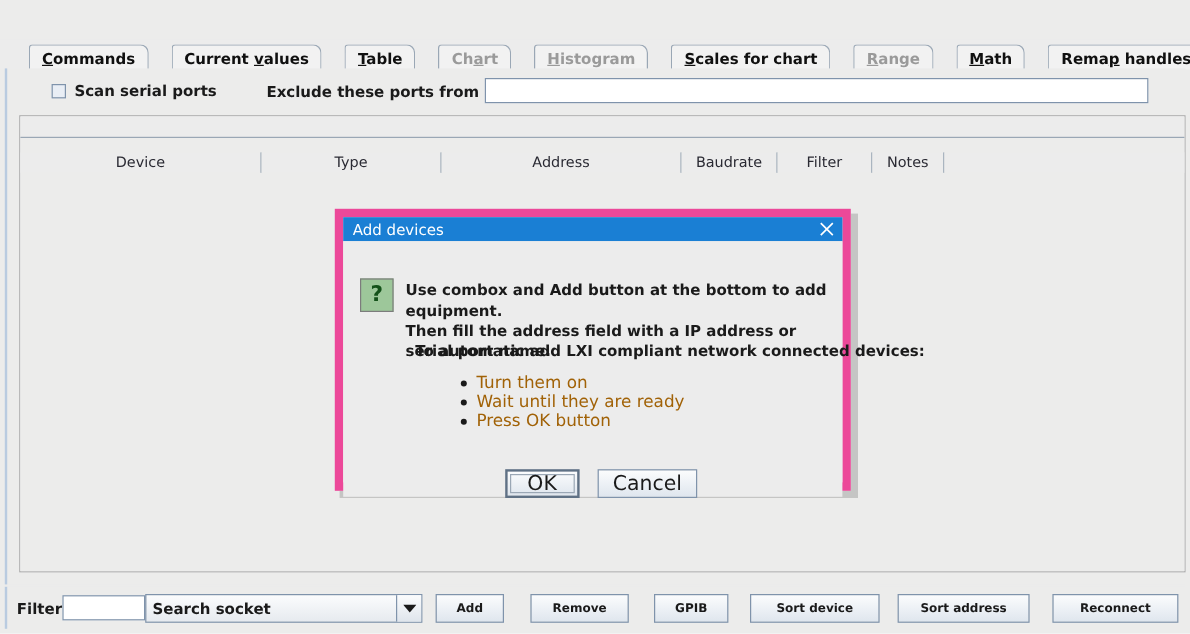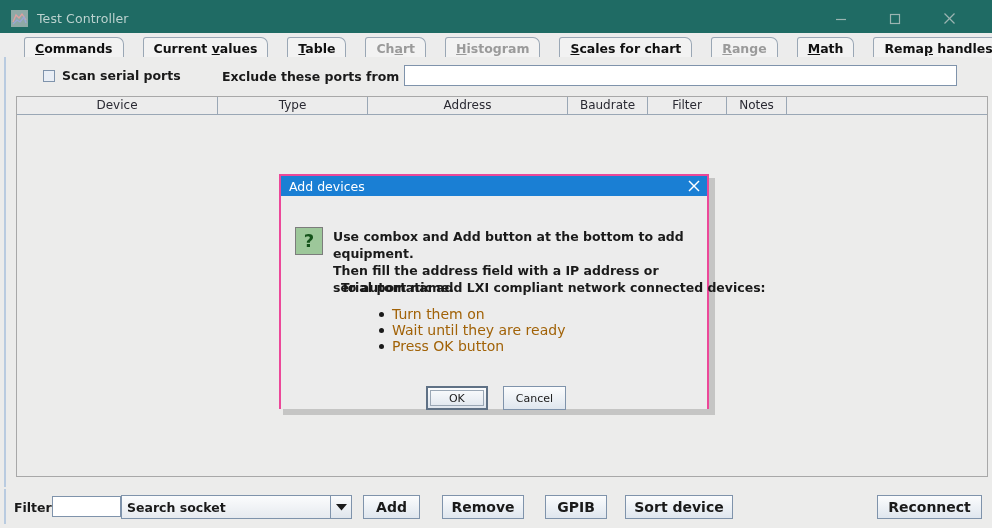--- a/index.html
+++ b/index.html
@@ -184,20 +184,21 @@
     height: 17px;
     line-height: 17px;
     text-align: center;
     font-size: 12px;
     color: #2a2a33;
     background: #ececec;
     border-right: 1px solid #9aa7b5;
     box-sizing: border-box;
     overflow: hidden;
     white-space: nowrap;
+    margin-top: 30px;
   }
   .th:last-child { border-right: none; }
   #table-body {
     height: 361px;
     background: #ececeb;
   }
 
   
   #bottombar {
     position: absolute;
@@ -257,21 +258,21 @@
   .btn {
     position: absolute;
     top: 6px;
     height: 24px;
     background: linear-gradient(#fbfcfd, #dfe6ee);
     border: 1px solid #7f93ab;
     box-sizing: border-box;
     display: flex;
     align-items: center;
     justify-content: center;
-    font-size: 14px;
+    font-size: 10px;
     font-weight: bold;
     color: #1a1a1a;
     white-space: nowrap;
     cursor: default;
   }
   #btn-add       { left: 357px;  width: 57px; }
   #btn-remove    { left: 436px;  width: 82px; }
   #btn-gpib      { left: 539px;  width: 62px; }
   #btn-sortdev   { left: 619px;  width: 108px; }
   #btn-sortaddr  { left: 742px;  width: 110px; }
@@ -283,21 +284,21 @@
     left: 283px; top: 178px;
     width: 432px; height: 237px;
     background: rgba(60,60,60,0.22);
     filter: blur(0.5px);
   }
   #dialog {
     position: absolute;
     left: 279px; top: 174px;
     width: 430px; height: 235px;
     background: #ececec;
-    border: 2px solid #ec4899;
+    border: 7px solid #ec4899;
     box-sizing: border-box;
   }
   #dialog-titlebar {
     height: 20px;
     background: #1a7fd4;
     display: flex;
     align-items: center;
     justify-content: space-between;
   }
   #dialog-title {
@@ -383,67 +384,40 @@
   .dlg-btn {
     height: 24px;
     min-width: 62px;
     padding: 0 12px;
     background: linear-gradient(#fbfcfd, #dfe6ee);
     border: 1px solid #7f93ab;
     box-sizing: border-box;
     display: flex;
     align-items: center;
     justify-content: center;
-    font-size: 11px;
+    font-size: 17px;
     color: #1a1a1a;
     cursor: default;
   }
   .dlg-btn.focused {
     border: 2px solid #5f7185;
     position: relative;
   }
   .dlg-btn.focused .focus-ring {
     position: absolute;
     left: 2px; right: 2px; top: 2px; bottom: 2px;
     border: 1px solid #9aa7b5;
   }
   .dlg-btn span.lbl { position: relative; z-index: 2; }
 </style>
 </head>
 <body>
 
 <div id="app-window">
 
-  <div id="titlebar">
-    <div id="title-icon">
-      <svg width="17" height="17" viewBox="0 0 17 17">
-        <rect x="0" y="0" width="17" height="17" fill="#8fa9a6"></rect>
-        <polyline points="2,12 5,5 8,8 11,4 15,10" fill="none" stroke="#e0a0a0" stroke-width="1.3"></polyline>
-        <polyline points="2,14 6,10 9,12 13,7 15,13" fill="none" stroke="#9aa6d6" stroke-width="1.3"></polyline>
-      </svg>
-    </div>
-    <div id="title-text">Test Controller</div>
-
-    <div class="winbtn" id="btn-min">
-      <svg width="12" height="12" viewBox="0 0 12 12">
-          <line x1="1" y1="6.5" x2="11" y2="6.5" stroke="#9bb4b1" stroke-width="1.2"></line>
-        </svg>
-    </div>
-    <div class="winbtn" id="btn-max">
-      <svg width="12" height="12" viewBox="0 0 12 12">
-          <rect x="1.5" y="1.5" width="9" height="9" fill="none" stroke="#9bb4b1" stroke-width="1.2"></rect>
-        </svg>
-    </div>
-    <div class="winbtn" id="btn-close">
-      <svg width="13" height="13" viewBox="0 0 13 13">
-        <line x1="1.5" y1="1.5" x2="11.5" y2="11.5" stroke="#9bb4b1" stroke-width="1.2"></line>
-        <line x1="11.5" y1="1.5" x2="1.5" y2="11.5" stroke="#9bb4b1" stroke-width="1.2"></line>
-      </svg>
-    </div>
-  </div>
 
   <div id="tabstrip">
       <div class="tab"><span class="mn">C</span>ommands</div>
       <div class="tab">Current <span class="mn">v</span>alues</div>
       <div class="tab"><span class="mn">T</span>able</div>
       <div class="tab disabled">Ch<span class="mn">a</span>rt</div>
       <div class="tab disabled"><span class="mn">H</span>istogram</div>
       <div class="tab"><span class="mn">S</span>cales for chart</div>
       <div class="tab disabled"><span class="mn">R</span>ange</div>
       <div class="tab"><span class="mn">M</span>ath</div>
@@ -488,20 +462,21 @@
         <svg width="11" height="8" viewBox="0 0 11 8">
             <polygon points="0,1 11,1 5.5,7.5" fill="#1a1a1a"></polygon>
           </svg>
       </div>
     </div>
 
     <div class="btn" id="btn-add">Add</div>
     <div class="btn" id="btn-remove">Remove</div>
     <div class="btn" id="btn-gpib">GPIB</div>
     <div class="btn" id="btn-sortdev">Sort device</div>
+    <div class="btn" id="btn-sortaddr">Sort address</div>
     <div class="btn" id="btn-reconnect">Reconnect</div>
   </div>
 
   <div id="dialog-shadow"></div>
   <div id="dialog">
     <div id="dialog-titlebar">
       <div id="dialog-title">Add devices</div>
       <div id="dialog-close">
         <svg width="12" height="12" viewBox="0 0 12 12">
           <line x1="1" y1="1" x2="11" y2="11" stroke="#ffffff" stroke-width="1.4"></line>

